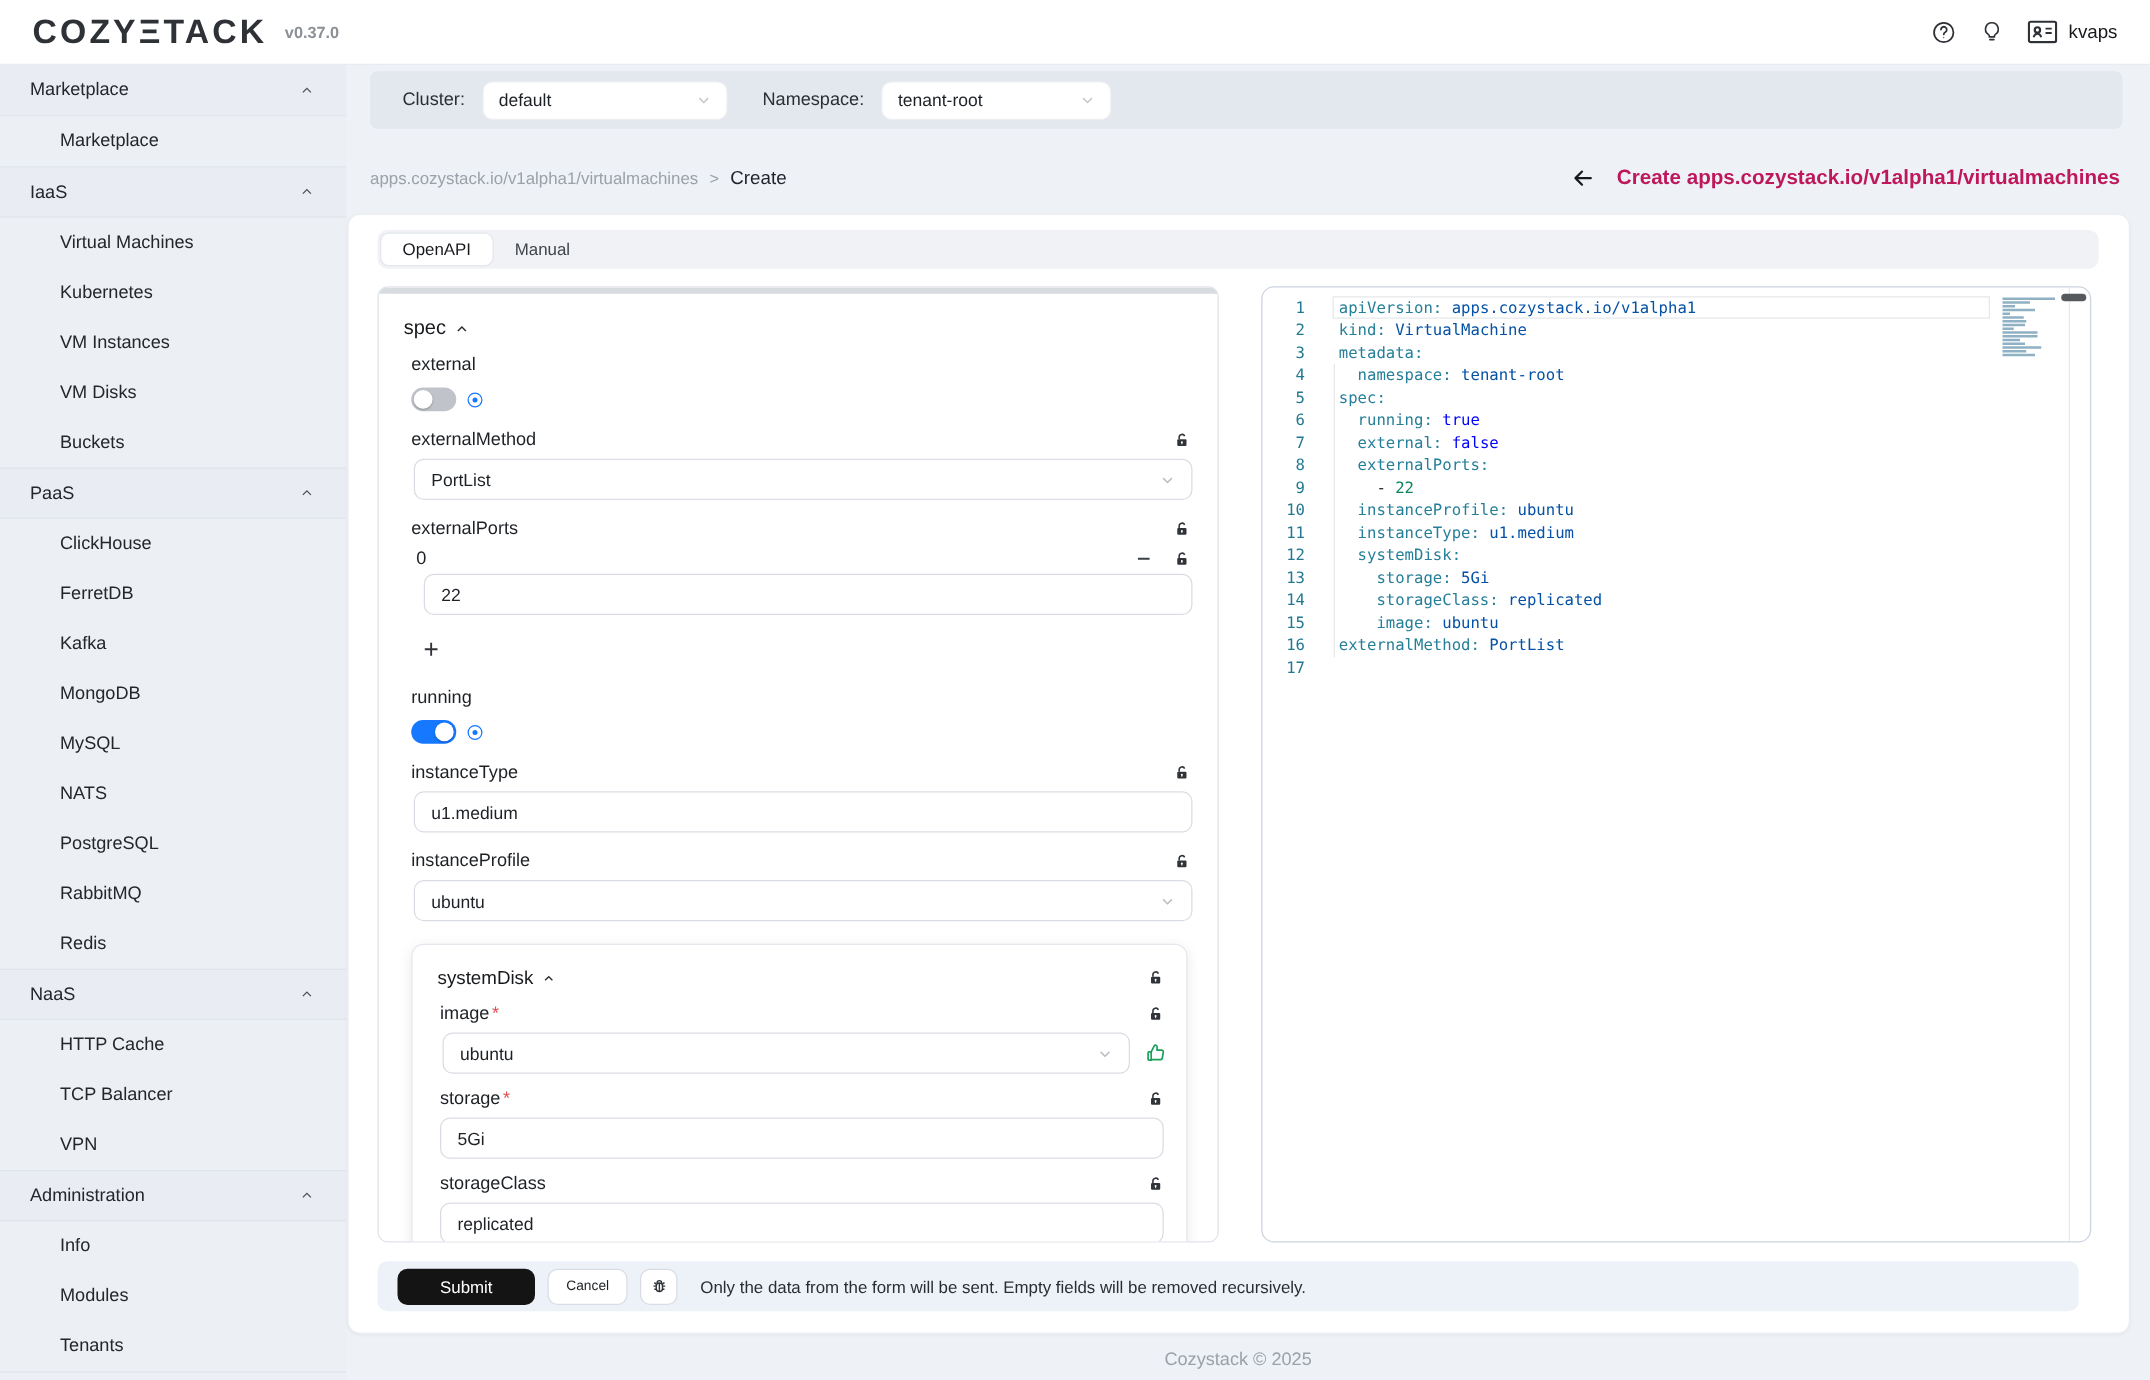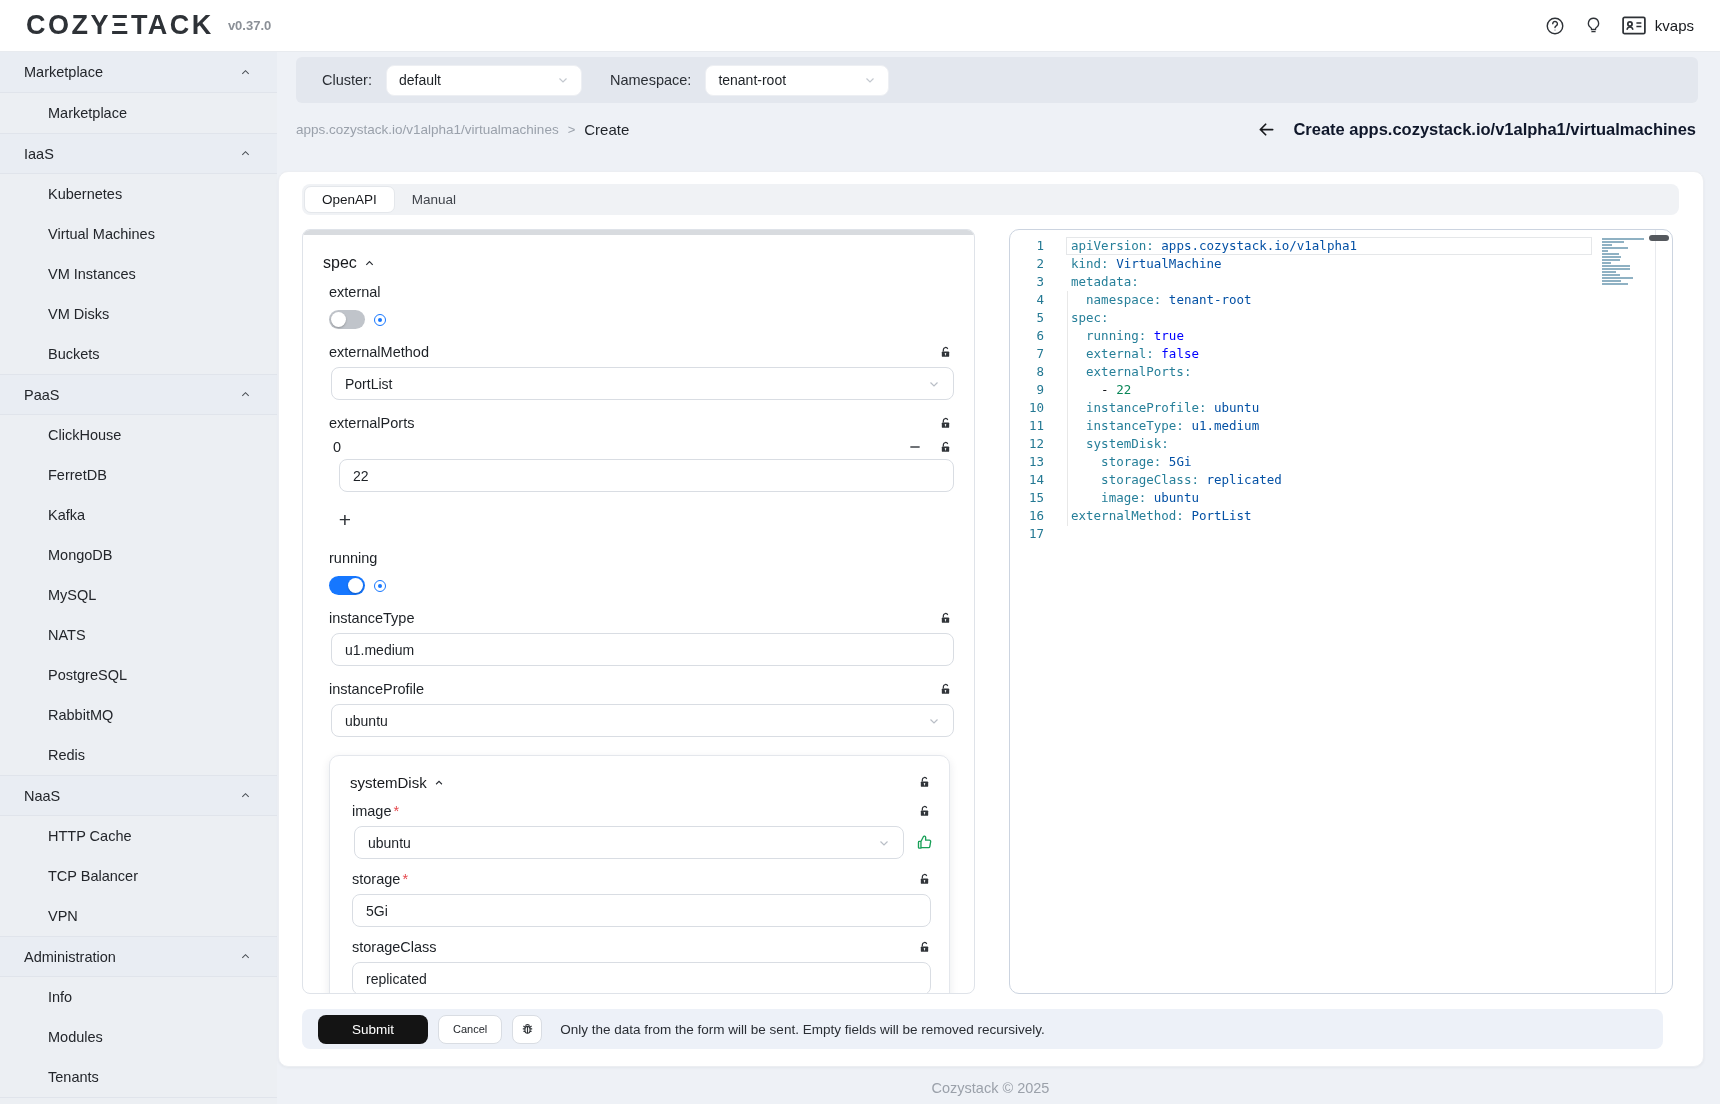--- a/index.html
+++ b/index.html
@@ -32,27 +32,27 @@
   .cluster-bar { position:absolute; left:19px; right:22px; top:5px; height:46px; background:#e3e7ee;
                  border-radius:6px; display:flex; align-items:center; padding:0 26px; }
   .cluster-bar .bar-label { font-size:14.5px; color:#2b2f35; }
   .bar-select { background:#fff; border:1px solid #edeff3; border-radius:8px; height:31px;
                 display:flex; align-items:center; padding:0 12px; font-size:14px; color:#1d2126; cursor:pointer; }
   .bar-select .chev-dn { margin-left:auto; color:#c3c8cf; display:flex; }
   .sel-cluster { width:196px; margin-left:14px; }
   .lbl-ns { margin-left:28px; }
   .sel-ns { width:184px; margin-left:14px; }
 
-  .breadcrumb-row { position:absolute; left:19px; right:24px; top:62px; height:30px; display:flex; align-items:center; }
+  .breadcrumb-row { position:absolute; left:19px; right:24px; top:75px; height:30px; display:flex; align-items:center; }
   .bc-path { font-size:13.5px; color:#9aa1ab; cursor:pointer; }
   .bc-sep { font-size:13px; color:#9aa1ab; margin:0 9px; }
   .bc-current { font-size:15px; color:#1f2329; }
   .title-group { margin-left:auto; display:flex; align-items:center; gap:16px; }
   .back-arrow { display:flex; color:#17191d; cursor:pointer; }
-  .page-title { font-size:16.5px; font-weight:bold; color:#0f172a; }
+  .page-title { font-size:16.5px; font-weight:bold; color:#be185d; }
 
   
   .card { position:absolute; left:1px; right:16px; top:119px; height:896px; background:#fff;
           border:1px solid #eceef2; border-radius:10px; box-shadow:0 1px 3px rgba(20,30,50,.05); }
 
   .tabstrip { position:absolute; left:23px; right:24px; top:12px; height:31px; background:#f0f2f5;
               border-radius:8px; display:flex; align-items:center; padding:2px; }
   .tab { height:27px; display:flex; align-items:center; padding:0 17px; font-size:13.5px; color:#40454c; cursor:pointer; }
   .tab.active { background:#fff; border:1px solid #e4e7eb; border-radius:7px; color:#17191d; font-weight:500; }
 
@@ -181,22 +181,22 @@
     </div>
     <div class="side-item">Marketplace</div>
     <div class="sec-header">
       <span>IaaS</span>
       <span class="chev">
         <svg width="11" height="11" viewBox="0 0 24 24" fill="none" stroke="currentColor" stroke-width="2.2">
           <path d="M5 15l7-7 7 7"></path>
         </svg>
       </span>
     </div>
+    <div class="side-item">Virtual Machines</div>
     <div class="side-item">Kubernetes</div>
-    <div class="side-item">Virtual Machines</div>
     <div class="side-item">VM Instances</div>
     <div class="side-item">VM Disks</div>
     <div class="side-item">Buckets</div>
     <div class="sec-header">
       <span>PaaS</span>
       <span class="chev">
         <svg width="11" height="11" viewBox="0 0 24 24" fill="none" stroke="currentColor" stroke-width="2.2">
           <path d="M5 15l7-7 7 7"></path>
         </svg>
       </span>

